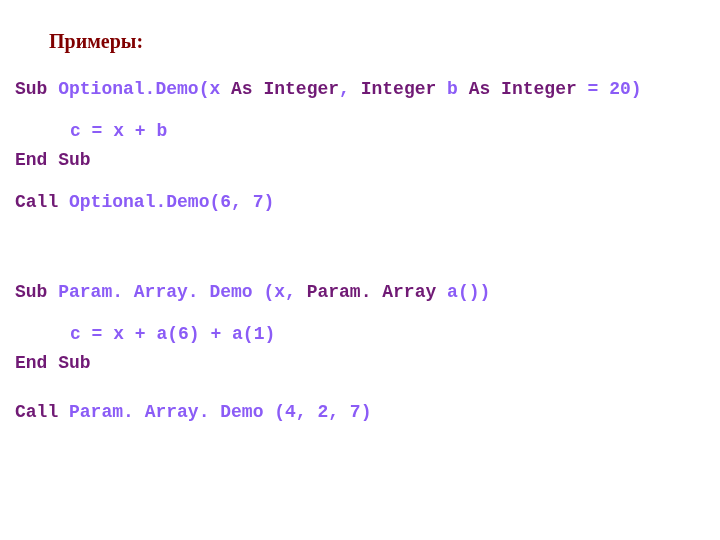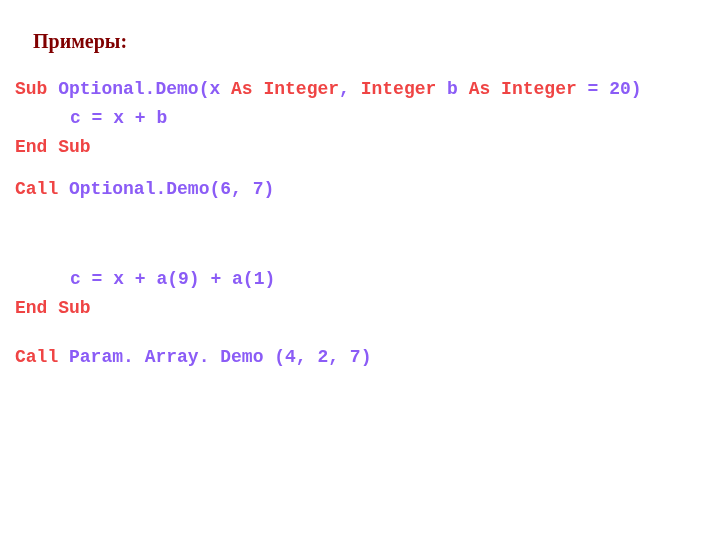--- a/index.html
+++ b/index.html
@@ -8,53 +8,54 @@
       height: 540px;
       background: #ffffff;
       padding: 30px 15px 20px 15px;
       font-family: "Courier New", monospace;
     }
     .title {
       font-family: "Times New Roman", serif;
       font-weight: bold;
       font-size: 20px;
       color: #800000;
-      margin-left: 18px;
+      margin-left: 34px;
       margin-bottom: 22px;
     }
     .code-line {
       font-family: "Courier New", monospace;
       font-size: 18px;
       font-weight: bold;
       line-height: 1.6;
       white-space: pre;
       color: #000000;
     }
     .block1 { margin-bottom: 14px; }
     .block2 { margin-bottom: 61px; }
     .block3 { margin-bottom: 20px; }
-    .kw { color: #ef4444; text-align: right; }
+    .kw { color: #701a75; text-align: right; }
     .txt { color: #8b5cf6; }
-    .indent { margin-left: 55px; }
+    .indent { margin-left: 55px; margin-top: 13px; }
   </style>
 </head>
 <body>
 
 <div class="title">Примеры:</div>
 
 <div class="block1">
   <div class="code-line"><span class="kw">Sub</span><span class="txt"> Optional.Demo(x </span><span class="kw">As Integer</span><span class="txt">, </span><span class="kw">Integer</span><span class="txt"> b </span><span class="kw">As Integer</span><span class="txt"> = 20)</span></div>
   <div class="code-line indent"><span class="txt">c = x + b</span></div>
   <div class="code-line"><span class="kw">End Sub</span></div>
 </div>
 
 <div class="block2">
   <div class="code-line"><span class="kw">Call</span><span class="txt"> Optional.Demo(6, 7)</span></div>
 </div>
 
 <div class="block3">
-  <div class="code-line indent"><span class="txt">c = x + a(9) + a(1)</span></div>
+  <div class="code-line"><span class="kw">Sub</span><span class="txt"> Param. Array. Demo (x, </span><span class="kw">Param. Array</span><span class="txt"> a())</span></div>
+  <div class="code-line indent"><span class="txt">c = x + a(6) + a(1)</span></div>
   <div class="code-line"><span class="kw">End Sub</span></div>
 </div>
 
 <div>
   <div class="code-line"><span class="kw">Call</span><span class="txt"> Param. Array. Demo (4, 2, 7)</span></div>
 </div>
 
 </body></html>

